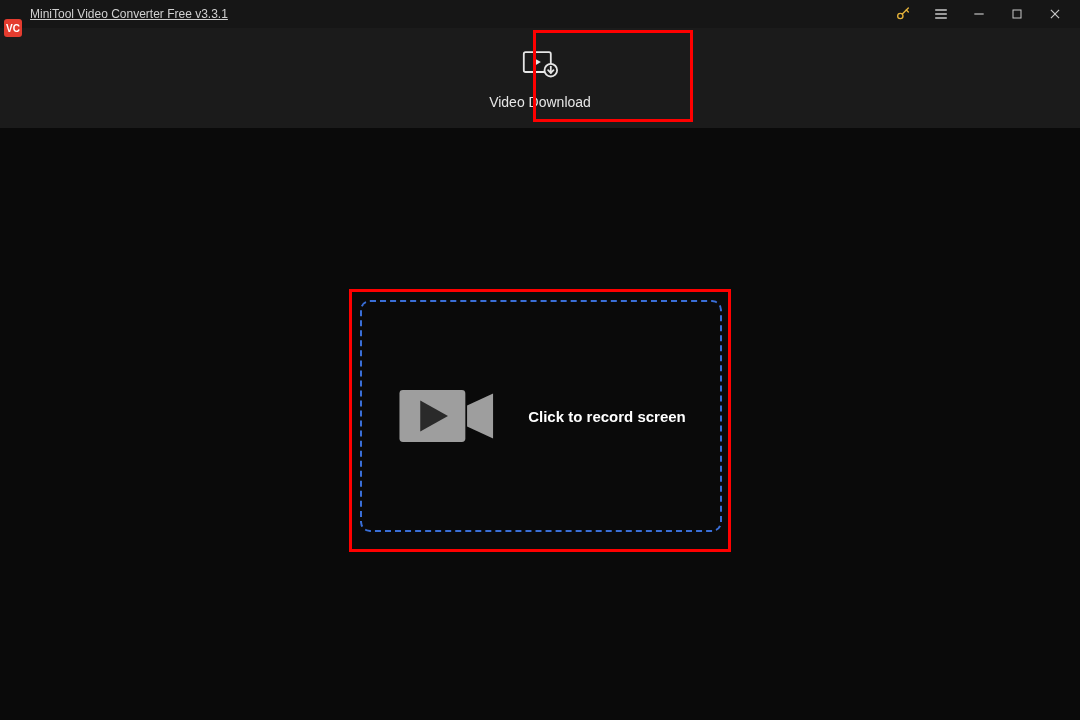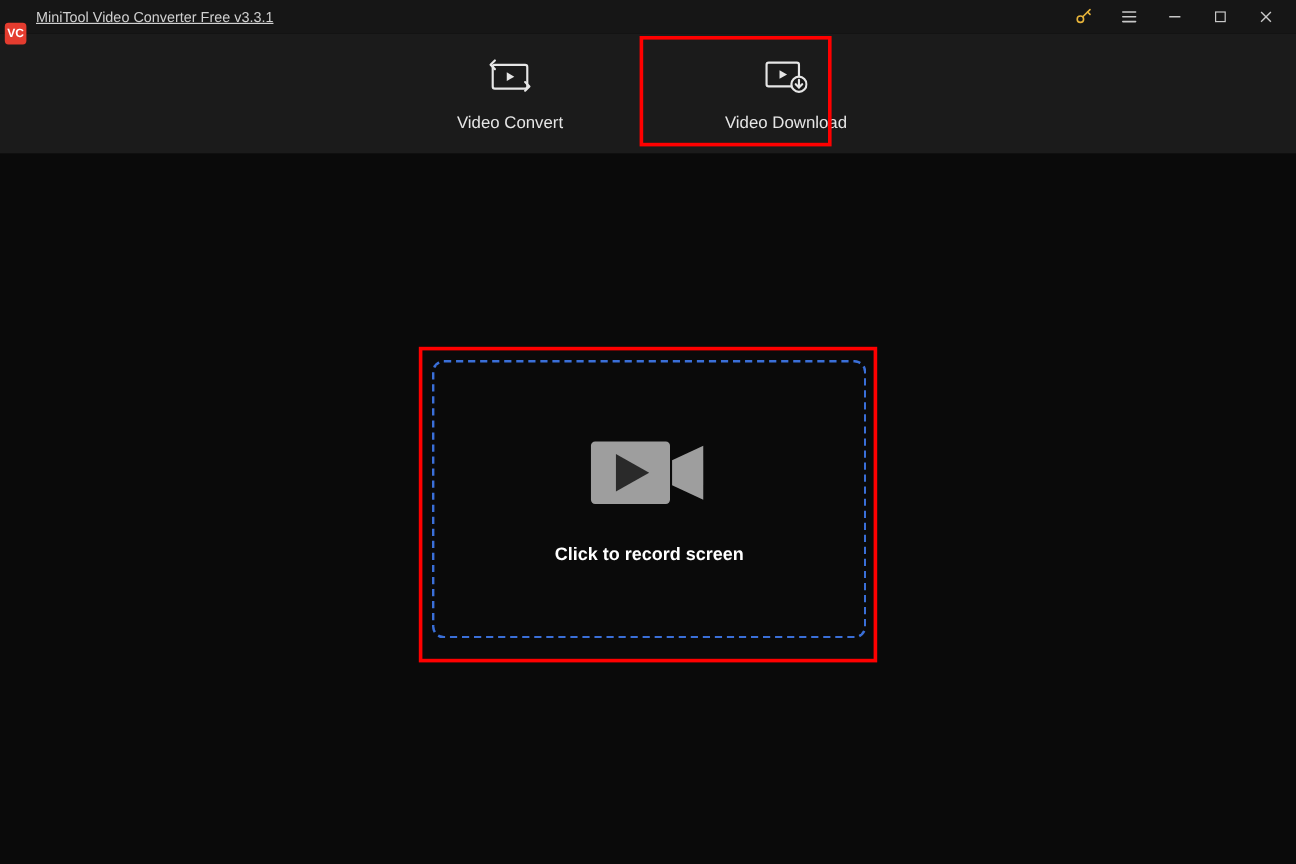--- a/index.html
+++ b/index.html
@@ -73,21 +73,21 @@
     height: calc(720px - 28px - 100px);
     background: #0a0a0a;
   }
   .record-card {
     position: absolute;
     left: 360px; top: 172px;
     width: 362px; height: 232px;
     border: 2px dashed #3a6fd8;
     border-radius: 10px;
     display: flex;
-    flex-direction: column;
+    flex-direction: row;
     align-items: center;
     justify-content: center;
     gap: 28px;
   }
   .record-icon { display: flex; align-items: center; justify-content: center; }
   .record-label {
     color: #ffffff;
     font-size: 15px;
     font-weight: 600;
   }
@@ -129,31 +129,20 @@
     <div class="win-btn">
       <svg width="14" height="14" viewBox="0 0 24 24" fill="none" stroke="#c8c8c8" stroke-width="2">
         <line x1="5" y1="5" x2="19" y2="19"></line>
         <line x1="19" y1="5" x2="5" y2="19"></line>
       </svg>
     </div>
   </div>
 </div>
 
 <div class="navbar">
-  <div class="nav-item">
-    <div class="nav-icon">
-      <svg width="36" height="30" viewBox="0 0 40 32" fill="none" stroke="#e6e6e6" stroke-width="2" stroke-linecap="round" stroke-linejoin="round">
-        <rect x="4" y="6" width="32" height="22" rx="2"></rect>
-        <polygon points="17,13 17,21 24,17" fill="#e6e6e6" stroke="none"></polygon>
-        <path d="M6 2 L2 6 L6 10"></path>
-        <path d="M34 30 L38 26 L34 22"></path>
-      </svg>
-    </div>
-    <div>Video Convert</div>
-  </div>
 
   <div class="nav-item">
     <div class="nav-icon">
       <svg width="36" height="30" viewBox="0 0 40 32" fill="none" stroke="#e6e6e6" stroke-width="2" stroke-linecap="round" stroke-linejoin="round">
         <rect x="2" y="4" width="30" height="22" rx="2"></rect>
         <polygon points="14,11 14,19 21,15" fill="#e6e6e6" stroke="none"></polygon>
         <circle cx="32" cy="24" r="7" fill="#1b1b1b"></circle>
         <path d="M32 20 L32 27"></path>
         <path d="M29 24 L32 27 L35 24"></path>
       </svg>

